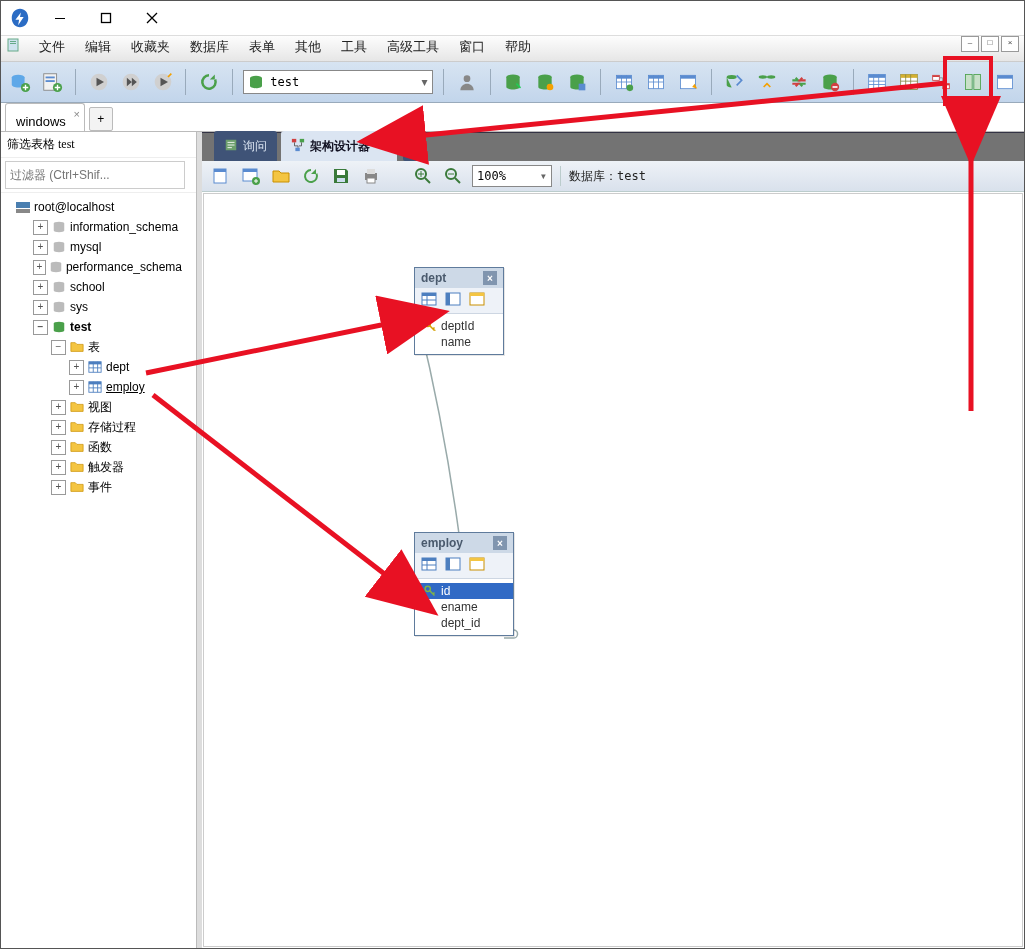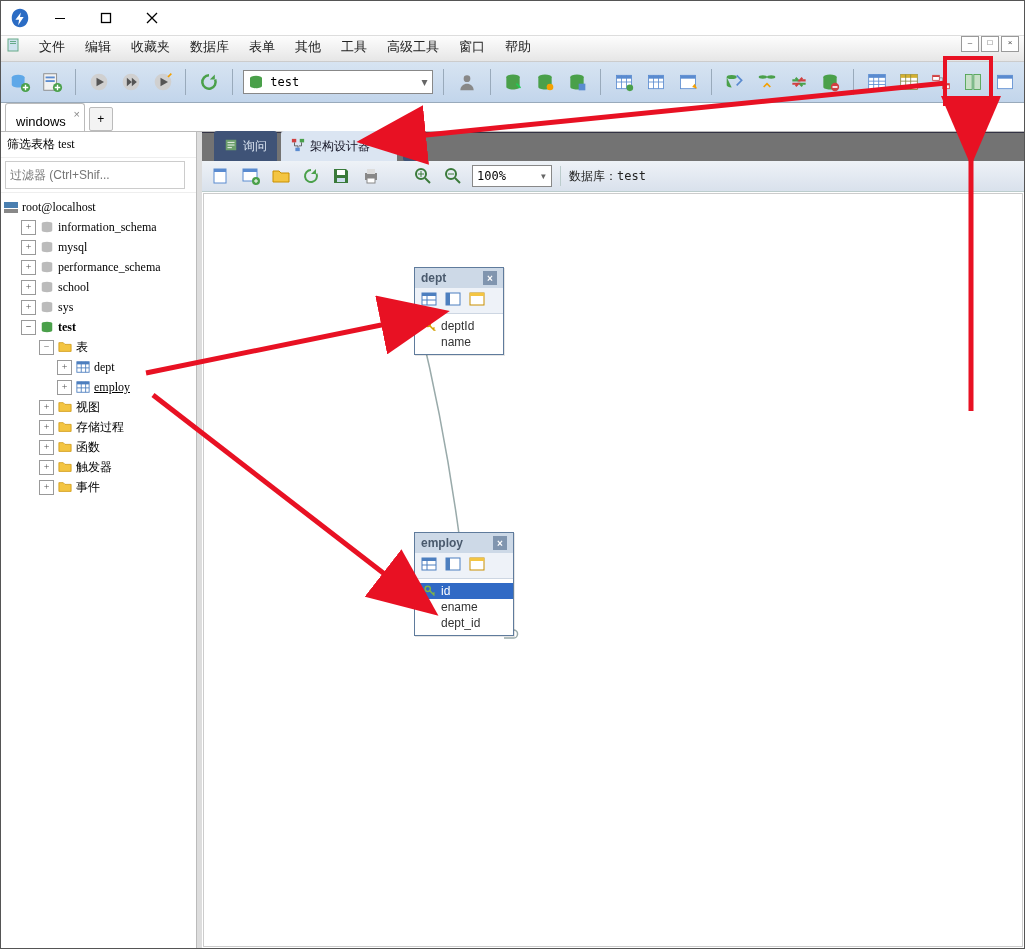--- a/index.html
+++ b/index.html
@@ -35,33 +35,33 @@
 
 .conn-tabs{height:28px;background:#fff;border-bottom:1px solid #bbb;display:flex;align-items:flex-end;padding-left:4px;gap:4px}
 .conn-tab{height:23px;background:#fff;border:1px solid #bbb;border-bottom:none;border-radius:3px 3px 0 0;padding:2px 18px 2px 10px;font-size:13px;font-weight:normal;position:relative;display:flex;align-items:flex-end}
 .conn-tab .x{position:absolute;right:4px;top:4px;font-size:11px;color:#888}
 .add-tab{width:22px;height:22px;border:1px solid #bbb;background:#f3f3f3;display:flex;align-items:center;justify-content:center;border-radius:2px}
 
 
 .sidebar{width:195px;background:#fff;border-right:1px solid #bbb;display:flex;flex-direction:column}
 .filter-row{padding:4px 6px;border-bottom:1px solid #eee;font-size:12px;font-family:Liberation Serif, serif}
 .filter-input{width:96%;height:28px;border:1px solid #ccc;padding:0 4px;font-size:12px;color:#888;box-sizing:border-box}
-.tree{flex:1;overflow:auto;padding:4px 2px;font-family:Liberation Serif, serif;font-size:12px;line-height:20px}
+.tree{flex:1;overflow:auto;padding:4px 14px;font-family:Liberation Sans, sans-serif;font-size:12px;line-height:20px}
 .tn{display:flex;align-items:center;gap:3px;white-space:nowrap}
 .tw{width:13px;height:13px;border:1px solid #999;display:inline-flex;align-items:center;justify-content:center;font-size:10px;color:#555;background:#fff;line-height:10px}
 .tn .ic{width:16px;height:16px;display:inline-flex;align-items:center;justify-content:center}
 .ind1{padding-left:18px}.ind2{padding-left:36px}.ind3{padding-left:54px}
 .bold{font-weight:bold}
 
 
 .mainpanel{flex:1;display:flex;flex-direction:column;min-width:0}
 .doc-tabs{height:28px;background:#737373;display:flex;align-items:flex-end;padding-left:12px;border-top:1px solid #334}
 .doc-tab{height:24px;padding:3px 10px;display:flex;align-items:center;gap:5px;font-size:12px;border-radius:3px 3px 0 0;position:relative}
 .doc-tab.inactive{background:#3f5377;color:#dbe5f2;margin-right:4px}
-.doc-tab.active{background:#dbe5f2;color:#112;font-weight:normal}
+.doc-tab.active{background:#dbe5f2;color:#112;font-weight:bold}
 .doc-tab .x{margin-left:6px;font-size:11px;color:#666}
 .doc-add{width:22px;height:22px;background:#3f5377;color:#dbe5f2;display:flex;align-items:center;justify-content:center;border-radius:2px;margin-left:6px}
 
 
 .designer-bar{height:30px;background:linear-gradient(#eef2f7,#d9e1ec);border-bottom:1px solid #bcc;display:flex;align-items:center;gap:8px;padding:0 8px}
 .dbtn{width:22px;height:22px;display:flex;align-items:center;justify-content:center}
 .zoom-select{width:70px;height:20px;border:1px solid #888;background:#fff;display:flex;align-items:center;padding:0 4px;font-family:monospace;font-size:12px}
 .zoom-select .chv{margin-left:auto;color:#666}
 .db-lbl{font-size:12px;color:#222;font-family:"NSimSun",monospace}
 

